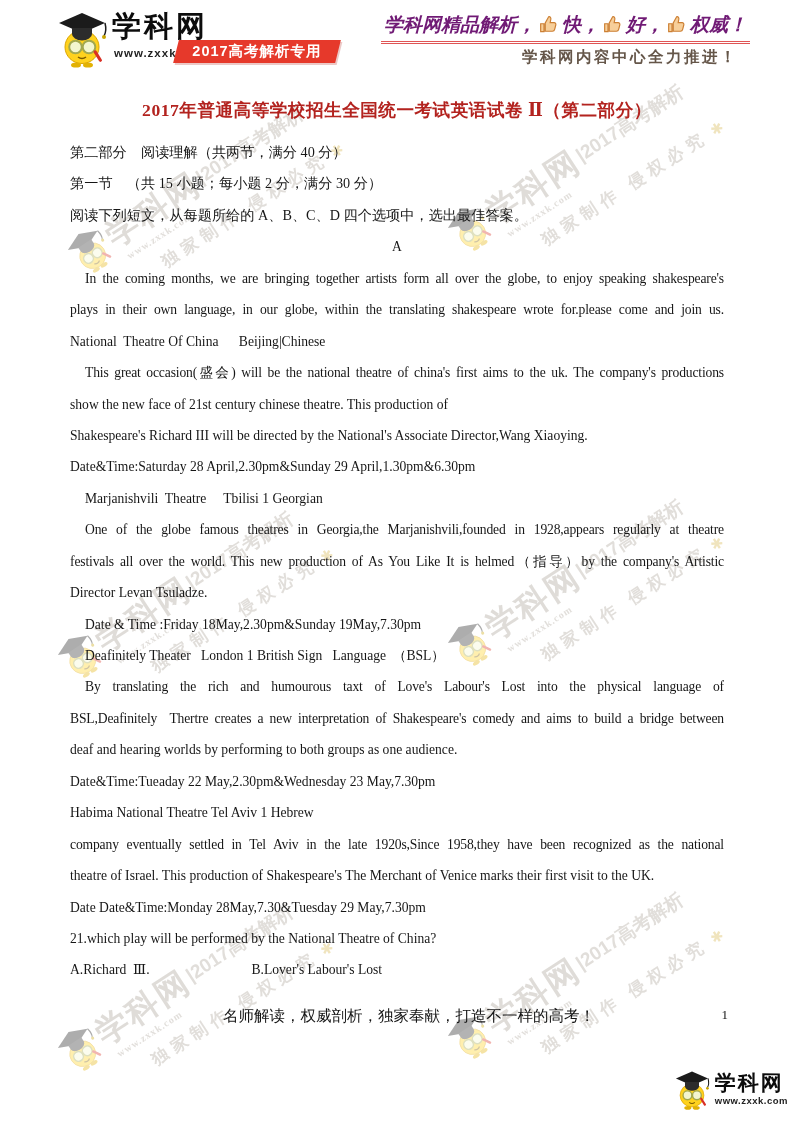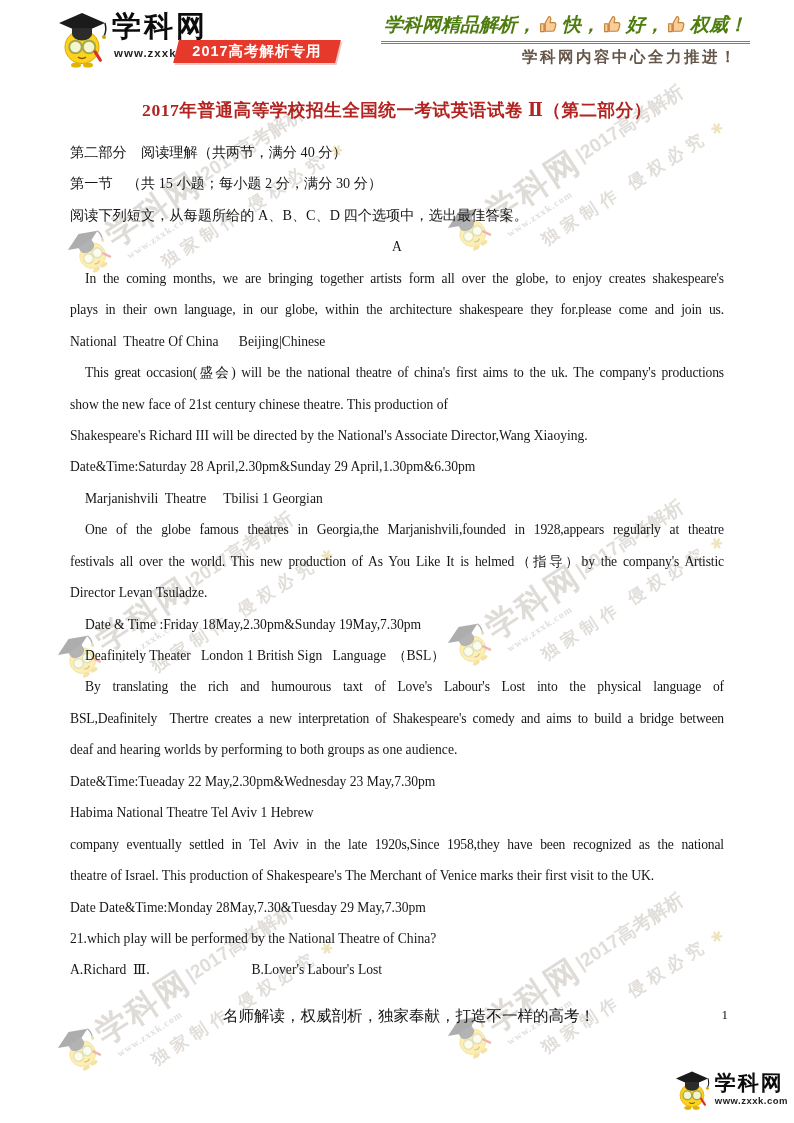--- a/index.html
+++ b/index.html
@@ -25,21 +25,21 @@
   .hdr-name{position:absolute;left:112px;top:12px;font-family:"Liberation Sans","DejaVu Sans",sans-serif;
             font-weight:900;font-size:29px;letter-spacing:3px;color:#0c0c0c;line-height:1;}
   .hdr-url{position:absolute;left:114px;top:47px;font-family:"Liberation Sans","DejaVu Sans",sans-serif;
            font-weight:bold;font-size:11.5px;letter-spacing:1px;color:#1f1f1f;}
   .hdr-banner{position:absolute;left:176px;top:40px;width:162px;height:23px;background:#e6392b;
               transform:skewX(-14deg);box-shadow:2px 2px 0 rgba(180,40,30,.25);}
   .hdr-banner span{display:block;transform:skewX(14deg);text-align:center;line-height:23px;
                    color:#fff;font-weight:bold;font-size:14.5px;letter-spacing:1px;
                    font-family:"Liberation Sans","DejaVu Sans",sans-serif;}
   .slogan1{position:absolute;top:12px;right:44px;display:flex;align-items:center;gap:2px;
-           color:#4d7c0f;font-weight:bold;font-style:italic;font-size:19px;
+           color:#701a75;font-weight:bold;font-style:italic;font-size:19px;
            border-bottom:3px double #e05555;padding:0 3px 3px 3px;}
   .slogan1 .seg{white-space:pre;}
   .thumb{width:20px;height:20px;display:inline-block;margin:0 1px;}
   .slogan2{position:absolute;top:47px;right:56px;font-size:15.5px;color:#655649;
            letter-spacing:2.5px;font-weight:bold;}
 
   
   .title{position:absolute;top:98px;left:0;width:100%;text-align:center;margin:0;
          font-size:17.6px;font-weight:bold;color:#b3231f;letter-spacing:.5px;}
 
@@ -241,22 +241,22 @@
     </div>
   <div class="slogan2">学科网内容中心全力推进！</div>
 
   <h1 class="title">2017年普通高等学校招生全国统一考试英语试卷 Ⅱ（第二部分）</h1>
 
   <div class="body" id="body-lines">
       <div class="line zh">第二部分　阅读理解（共两节，满分 40 分）</div>
       <div class="line zh">第一节　（共 15 小题；每小题 2 分，满分 30 分）</div>
       <div class="line zh">阅读下列短文，从每题所给的 A、B、C、D 四个选项中，选出最佳答案。</div>
       <div class="line c">A</div>
-      <div class="line i j">In the coming months, we are bringing together artists form all over the globe, to enjoy creates shakespeare's</div>
-      <div class="line j">plays in their own language, in our globe, within the architecture shakespeare they for.please come and join us.</div>
+      <div class="line i j">In the coming months, we are bringing together artists form all over the globe, to enjoy speaking shakespeare's</div>
+      <div class="line j">plays in their own language, in our globe, within the translating shakespeare wrote for.please come and join us.</div>
       <div class="line">National&nbsp; Theatre Of China&nbsp;&nbsp;&nbsp;&nbsp;&nbsp;&nbsp;Beijing|Chinese</div>
       <div class="line i j">This great occasion(盛会) will be the national theatre of china's first aims to the uk. The company's productions</div>
       <div class="line">show the new face of 21st century chinese theatre. This production of</div>
       <div class="line">Shakespeare's Richard III will be directed by the National's Associate Director,Wang Xiaoying.</div>
       <div class="line">Date&amp;Time:Saturday 28 April,2.30pm&amp;Sunday 29 April,1.30pm&amp;6.30pm</div>
       <div class="line i">Marjanishvili&nbsp; Theatre&nbsp;&nbsp;&nbsp;&nbsp;&nbsp;Tbilisi 1 Georgian</div>
       <div class="line i j">One of the globe famous theatres in Georgia,the Marjanishvili,founded in 1928,appears regularly at theatre</div>
       <div class="line j">festivals all over the world. This new production of As You Like It is helmed（指导）by the company's Artistic</div>
       <div class="line">Director Levan Tsuladze.</div>
       <div class="line i">Date &amp; Time :Friday 18May,2.30pm&amp;Sunday 19May,7.30pm</div>

